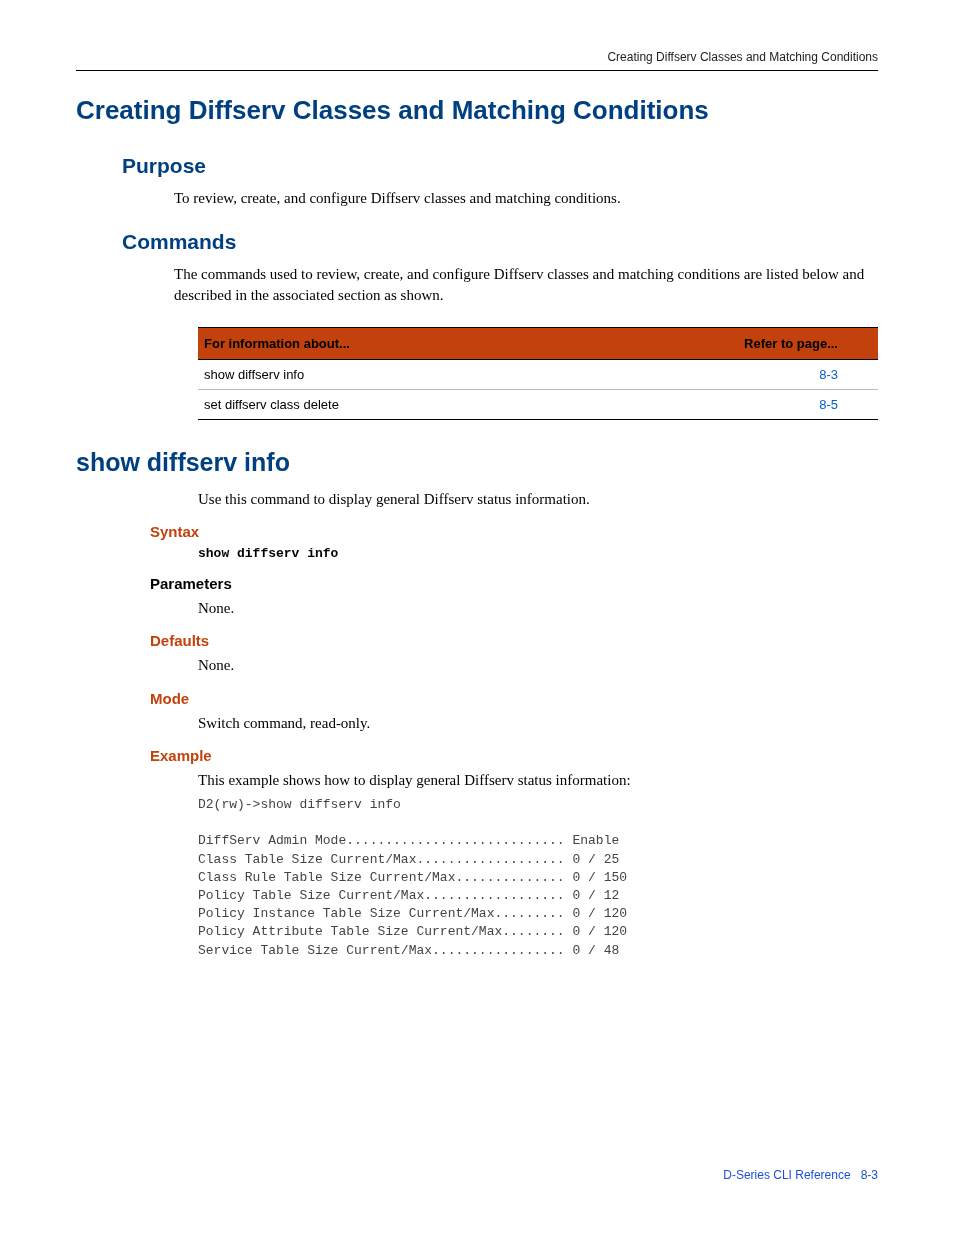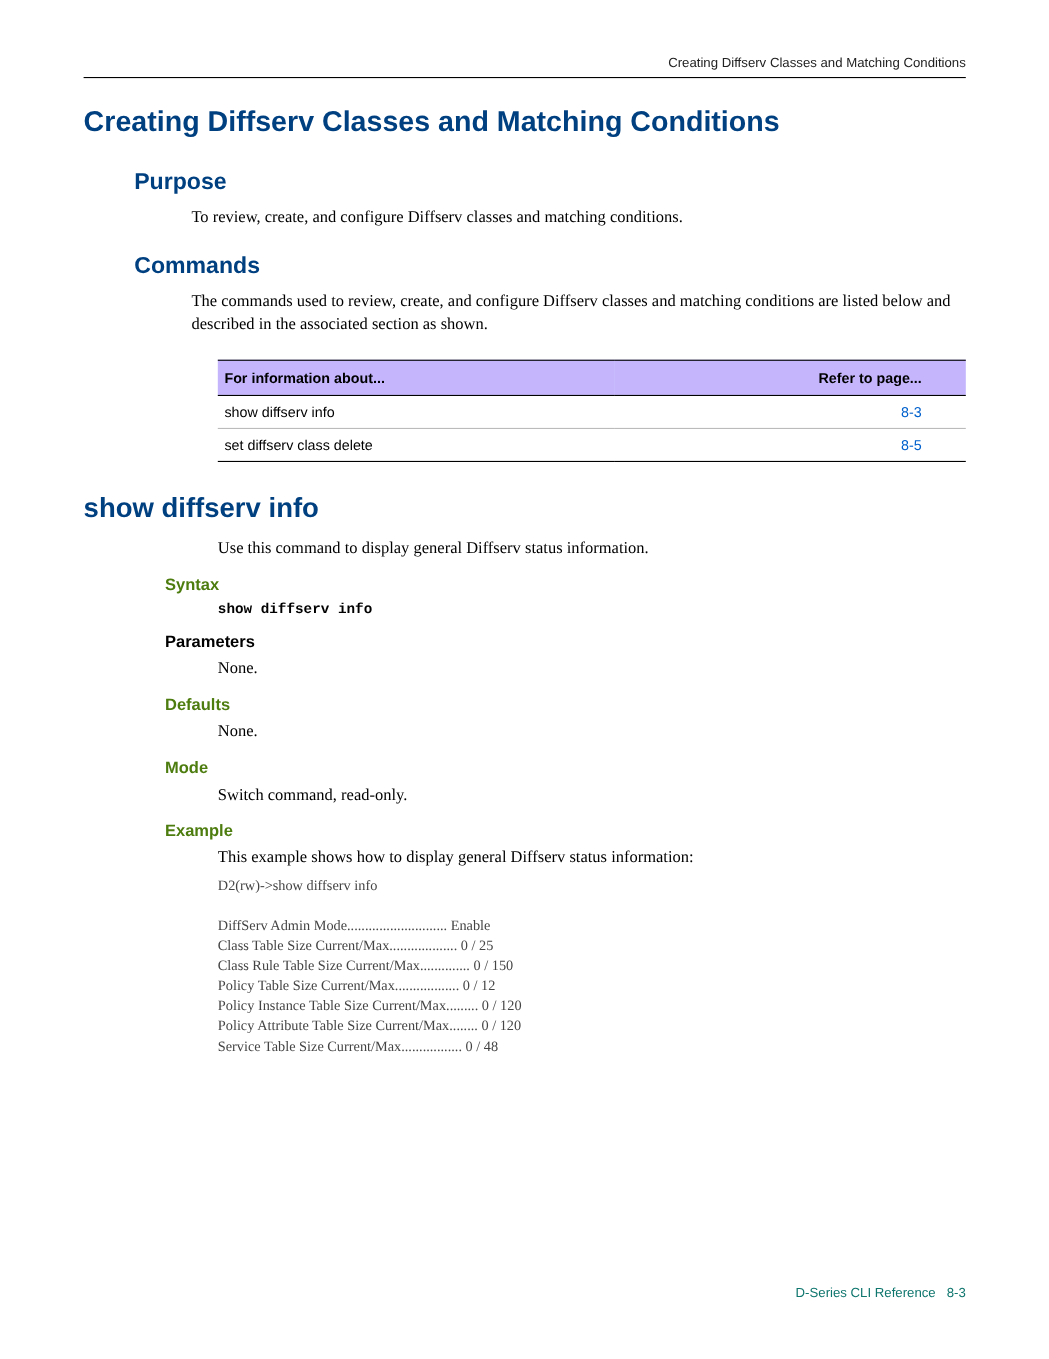--- a/index.html
+++ b/index.html
@@ -49,21 +49,21 @@
     margin: 6px 0 28px 122px;
     border-collapse: collapse;
     width: 680px;
     font-family: Arial, Helvetica, sans-serif;
     font-size: 13px;
     color: #000;
   }
   table.cmd-table th {
     text-align: left;
     font-weight: bold;
-    background: #c4b5fd;
+    background: #c2410c;
     border-top: 1px solid #000;
     border-bottom: 1px solid #000;
     padding: 8px 6px;
   }
   table.cmd-table th:last-child {
     text-align: right;
     padding-right: 40px;
   }
   table.cmd-table td {
     border-bottom: 1px solid #bbb;
@@ -84,58 +84,58 @@
   h1.cmd-title {
     font-family: Arial, Helvetica, sans-serif;
     font-weight: bold;
     color: #004080;
     font-size: 25px;
     margin: 0 0 12px 0;
   }
   h3.small-h {
     font-family: Arial, Helvetica, sans-serif;
     font-weight: bold;
-    color: #4d7c0f;
+    color: #c2410c;
     font-size: 15px;
     margin: 0 0 6px 74px;
   }
   h3.small-h.black {
     color: #000;
   }
   p.sub-body {
     font-family: "Palatino Linotype", Georgia, serif;
     font-size: 15px;
     margin: 0 0 14px 122px;
     line-height: 1.35;
   }
   pre.mono {
     font-family: "Courier New", monospace;
     font-size: 13px;
     font-weight: bold;
     margin: 0 0 14px 122px;
     white-space: pre;
   }
   pre.example-block {
-    font-family: Liberation Serif, serif;
+    font-family: Liberation Mono, monospace;
     font-size: 13px;
     color: #444;
     font-weight: normal;
     margin: 4px 0 0 122px;
     white-space: pre;
     line-height: 1.4;
   }
   .footer {
     position: absolute;
     top: 1168px;
     left: 76px;
     width: 802px;
     text-align: right;
     font-family: Arial, Helvetica, sans-serif;
     font-size: 12px;
-    color: #0f766e;
+    color: #1d4ed8;
   }
 </style>
 </head>
 <body>
 
 <div class="running-header">Creating Diffserv Classes and Matching Conditions</div>
 
 <h1 class="main">Creating Diffserv Classes and Matching Conditions</h1>
 
 <h2 class="sub">Purpose</h2>

